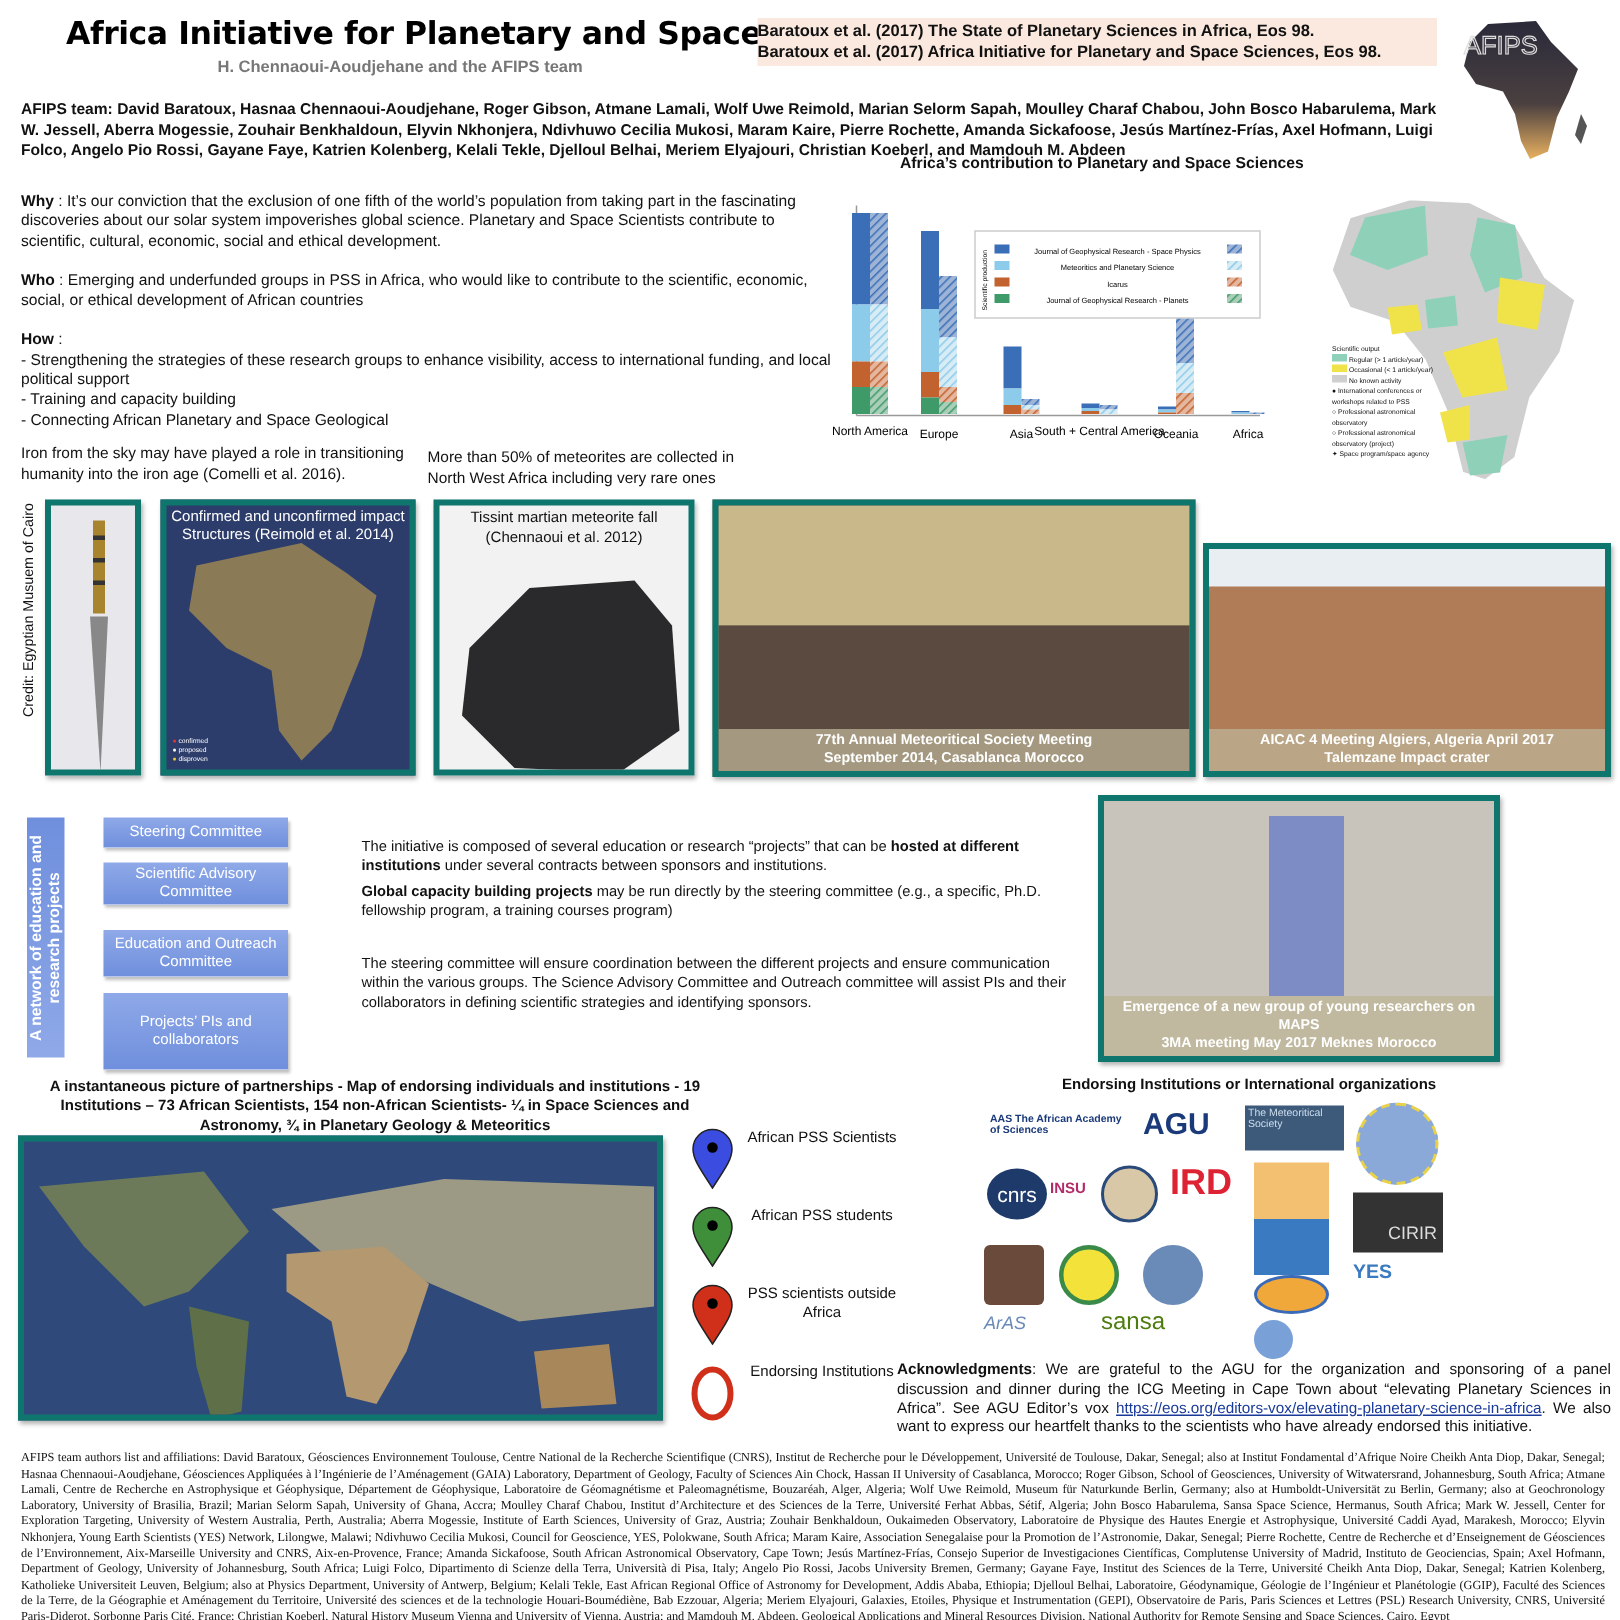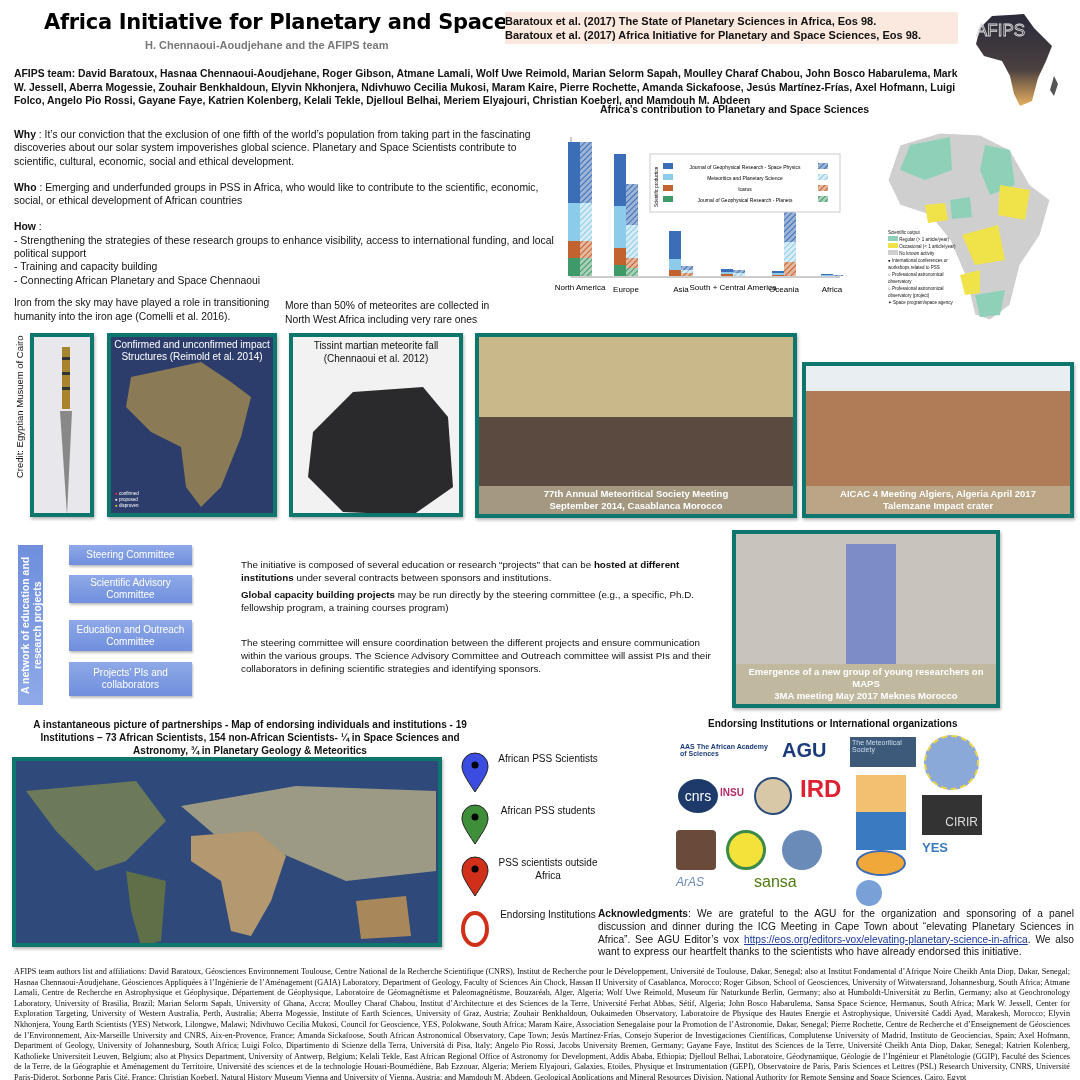--- a/index.html
+++ b/index.html
@@ -44,21 +44,21 @@
 </div>
 
 <div class="abs team">AFIPS team: David Baratoux, Hasnaa Chennaoui-Aoudjehane, Roger Gibson, Atmane Lamali, Wolf Uwe Reimold, Marian Selorm Sapah, Moulley Charaf Chabou, John Bosco Habarulema, Mark W. Jessell, Aberra Mogessie, Zouhair Benkhaldoun, Elyvin Nkhonjera, Ndivhuwo Cecilia Mukosi, Maram Kaire, Pierre Rochette, Amanda Sickafoose, Jesús Martínez-Frías, Axel Hofmann, Luigi Folco, Angelo Pio Rossi, Gayane Faye, Katrien Kolenberg, Kelali Tekle, Djelloul Belhai, Meriem Elyajouri, Christian Koeberl, and Mamdouh M. Abdeen</div>
 
 <div class="abs body-txt">
   <p><b>Why</b><span> : It’s our conviction that the exclusion of one fifth of the world’s population from taking part in the fascinating discoveries about our solar system impoverishes global science. Planetary and Space Scientists contribute to scientific, cultural, economic, social and ethical development.</span></p>
   <p><b>Who</b><span> : Emerging and underfunded groups in PSS in Africa, who would like to contribute to the scientific, economic, social, or ethical development of African countries</span></p>
   <div><b>How</b><span> :</span></div>
   <div>- Strengthening the strategies of these research groups to enhance visibility, access to international funding, and local political support</div>
   <div>- Training and capacity building</div>
-  <div>- Connecting African Planetary and Space Chennaoui</div>
+  <div>- Connecting African Planetary and Space Geological</div>
 </div>
 
 <div class="abs caption" style="left:14px;top:296px;width:260px">Iron from the sky may have played a role in transitioning humanity into the iron age (Comelli et al. 2016).</div>
 <div class="abs caption" style="left:285px;top:299px;width:210px">More than 50% of meteorites are collected in North West Africa including very rare ones</div>
 
 <div class="abs" style="left:600px;top:103px;font-size:10.5px;font-weight:bold">Africa’s contribution to Planetary and Space Sciences</div>
 <div class="abs" style="left:555px;top:132px;width:290px;height:195px">
   <svg width="290" height="195" viewBox="0 0 290 195">
     <defs>
       <pattern id="hb" width="4" height="4" patternUnits="userSpaceOnUse" patternTransform="rotate(45)">
@@ -220,21 +220,21 @@
   <div class="photo-cap">
     <div>AICAC 4 Meeting Algiers, Algeria April 2017</div>
       <div>Talemzane Impact crater</div>
   </div>
 </div>
 
 <div class="abs" style="left:18px;top:545px;width:25px;height:160px;background:linear-gradient(#8fa9e8,#6f8fdd);color:#fff;writing-mode:vertical-rl;transform:rotate(180deg);font-size:10.5px;font-weight:bold;text-align:center;display:flex;align-items:center;justify-content:center;line-height:12px">A network of education and research projects</div>
 <div class="abs bluebox" style="left:69px;top:545px;width:123px;height:20px">Steering Committee</div>
 <div class="abs bluebox" style="left:69px;top:575px;width:123px;height:28px">Scientific Advisory Committee</div>
 <div class="abs bluebox" style="left:69px;top:620px;width:123px;height:31px">Education and Outreach Committee</div>
-<div class="abs bluebox" style="left:69px;top:662px;width:123px;height:34px">Projects’ PIs and collaborators</div>
+<div class="abs bluebox" style="left:69px;top:662px;width:123px;height:51px">Projects’ PIs and collaborators</div>
 
 <div class="abs caption" style="left:241px;top:558px;width:480px;font-size:9.8px;line-height:13px">
   <p style="margin-bottom:4px"><span>The initiative is composed of several education or research “projects” that can be </span><b>hosted at different institutions</b><span> under several contracts between sponsors and institutions.</span></p>
   <p style="margin-bottom:22px"><b>Global capacity building projects</b><span> may be run directly by the steering committee (e.g., a specific, Ph.D. fellowship program, a training courses program)</span></p>
   <p>The steering committee will ensure coordination between the different projects and ensure communication within the various groups. The Science Advisory Committee and Outreach committee will assist PIs and their collaborators in defining scientific strategies and identifying sponsors.</p>
 </div>
 
 <div class="abs photo" style="left:732px;top:530px;width:268px;height:178px;background:#c8c4bc">
   <div class="abs" style="left:110px;top:10px;width:50px;height:120px;background:#7d8cc4"></div>
   <div class="photo-cap">
@@ -278,21 +278,21 @@
   </div>
   <div class="legend-pin" style="height:52px">
     <svg width="30" height="42">
         <ellipse cx="15" cy="21" rx="12" ry="16" fill="none" stroke="#d0301a" stroke-width="4"></ellipse>
       </svg>
     <div style="width:100px;text-align:center;font-size:10px;line-height:13px;margin-left:8px">Endorsing Institutions</div>
   </div>
 </div>
 
 <div class="abs" style="left:708px;top:718px;font-size:10px;font-weight:bold">Endorsing Institutions or International organizations</div>
-<div class="abs" style="left:672px;top:735px;width:320px;height:170px">
+<div class="abs" style="left:652px;top:735px;width:320px;height:170px">
   <div class="abs" style="left:8px;top:8px;width:95px;height:20px;color:#1a3a7a;font-size:7px;font-weight:bold">AAS The African Academy of Sciences</div>
   <div class="abs" style="left:110px;top:4px;width:60px;height:26px;color:#1a3a7a;font-size:20px;font-weight:bold">AGU</div>
   <div class="abs" style="left:178px;top:2px;width:66px;height:30px;background:#3d5a7a;color:#cde;font-size:7px;padding:2px">The Meteoritical Society</div>
   <div class="abs" style="left:252px;top:0px;width:55px;height:55px;border-radius:50%;background:#8aa8d8;border:2px dashed #e8d24a"></div>
   <div class="abs" style="left:6px;top:44px;width:40px;height:34px;border-radius:50%;background:#1d3a6a;color:#fff;font-size:14px;text-align:center;line-height:34px">cnrs</div>
   <div class="abs" style="left:48px;top:52px;color:#b42b6a;font-size:10px;font-weight:bold">INSU</div>
   <div class="abs" style="left:82px;top:42px;width:38px;height:38px;border-radius:50%;background:#d8c8a8;border:2px solid #2a4a7a"></div>
   <div class="abs" style="left:128px;top:40px;width:50px;height:40px;color:#d23;font-size:24px;font-weight:bold">IRD</div>
   <div class="abs" style="left:184px;top:40px;width:50px;height:75px;background:linear-gradient(#f2c070 50%,#3a7ac0 50%)"></div>
   <div class="abs" style="left:250px;top:60px;width:60px;height:40px;background:#333;color:#ddd;font-size:12px;text-align:right;padding:20px 4px 0 0">CIRIR</div>

